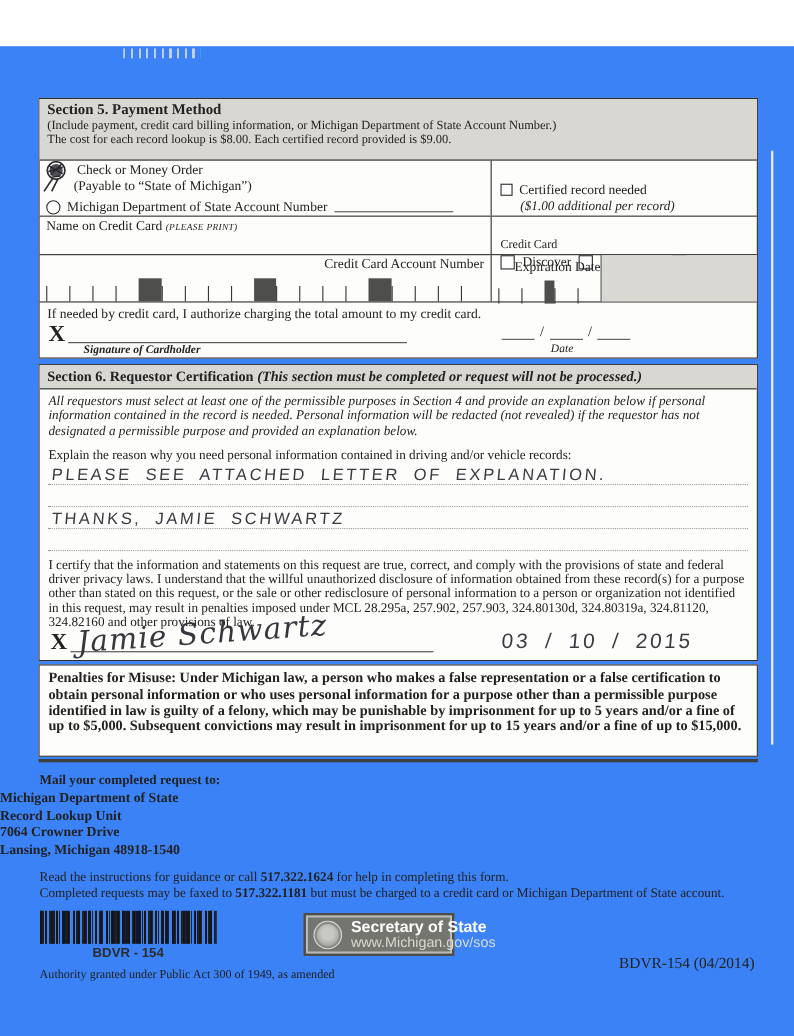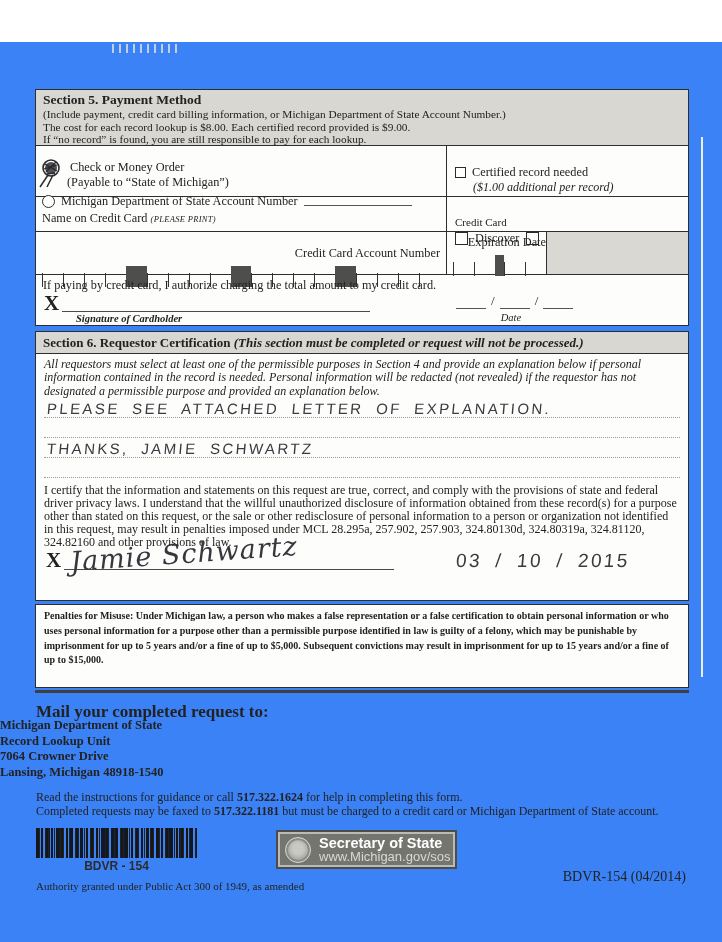--- a/index.html
+++ b/index.html
@@ -17,21 +17,21 @@
     opacity:.8;
   }
   .edge-shadow { position:absolute; right:19px; top:95px; width:2px; height:540px; background:#ededeb; }
 
   .box { position:absolute; left:35px; width:654px; border:1.6px solid #2e2e2c; background:#fdfdfb; }
   .band { background:#d8d7d2; border-bottom:1.5px solid #2e2e2c; padding:2px 7px 3px; }
   .band .ttl { font-weight:bold; font-size:13.5px; }
   .band .sub { font-size:11.3px; line-height:12.6px; }
 
   .row { display:flex; border-bottom:1.5px solid #2e2e2c; }
-  .colL { width:411px; border-right:1.5px solid #2e2e2c; padding:14px 6px; }
+  .colL { width:411px; border-right:1.5px solid #2e2e2c; padding:1px 6px; }
   .colR { flex:1; padding:19px 8px; }
 
   .optline { display:flex; align-items:flex-start; gap:6px; font-size:12.3px; }
   .radio { width:13px; height:13px; border:1.6px solid #2b2b2b; border-radius:50%; flex:none; margin-top:1px; background:#fff; }
   .scribble { width:26px; height:30px; flex:none; margin:-2px 0 -14px -4px; }
   .cb { width:11px; height:11px; border:1.4px solid #2b2b2b; background:#fff; display:inline-block; flex:none; margin-top:2px; }
   .ital { font-style: italic; }
   .blankline { display:inline-block; border-bottom:1.3px solid #555; height:12px; vertical-align:bottom; }
 
   .smallcaps { font-size:8.5px; font-style:italic; letter-spacing:.3px; }
@@ -58,36 +58,36 @@
   .sig-cursive {
     font-family:"DejaVu Serif",serif; font-style:italic; color:#37373e;
     transform:rotate(-4deg); letter-spacing:1px; white-space:nowrap;
   }
 
   .dline { height:20px; border-bottom:1.7px dotted #9b9b96; position:relative; }
   .dline .hand { position:absolute; left:3px; bottom:0; font-size:15px; }
 
   .rule { position:absolute; left:35px; width:654px; height:3px; background:#3f3f3d; }
 
-  .mail-label { position:absolute; left:36px; top:660px; font-weight:bold; font-size:17px; }
+  .mail-label { position:absolute; left:36px; top:660px; font-weight:bold; font-size:12px; }
   .address { position:absolute; left:0; top:676px; width:722px; font-weight:bold; font-size:12.5px; line-height:15.5px; }
   .instr { position:absolute; left:36px; font-size:12px; }
 
   .barcode {
     position:absolute; left:36px; top:786px; width:161px; height:30px;
     background:
       repeating-linear-gradient(90deg,#161616 0 2px, transparent 2px 5px),
       repeating-linear-gradient(90deg,#222 0 1px, transparent 1px 3px),
       repeating-linear-gradient(90deg,rgba(0,0,0,.8) 0 3px, transparent 3px 11px);
   }
   .barcode-label { position:absolute; left:36px; top:817px; width:161px; text-align:center;
     font-family:"Liberation Sans",sans-serif; font-weight:bold; font-size:12px; color:#2c2c2c; }
 
   .soslogo {
-    position:absolute; left:276px; top:788px; width:181px; height:39px;
+    position:absolute; left:276px; top:788px; width:137px; height:39px;
     background:#75756f; border:2px solid #4c4c48;
     box-shadow: inset 0 0 0 2px rgba(255,255,255,.5);
     display:flex; align-items:center; gap:8px; padding:4px 8px 4px 7px;
     font-family:"Liberation Sans",sans-serif;
   }
   .seal { width:26px; height:26px; border-radius:50%; flex:none;
     background: radial-gradient(circle at 50% 45%, #c9c9c3 0 30%, #a9a9a3 60%, #8e8e88 100%);
     border:1.5px solid #d9d9d3; box-shadow: inset 0 0 0 2px #8b8b85; }
   .soslogo .t1 { font-weight:bold; font-size:14.5px; color:#ffffff; line-height:15px; }
   .soslogo .t2 { font-size:13px; color:#d9d9d0; line-height:12px; }
@@ -103,21 +103,20 @@
 
 <div class="page">
   <div class="artifact-top"></div>
   <div class="edge-shadow"></div>
 
   <div class="box" style="top:47px; height:237px;">
     <div class="band" style="height:56px;">
       <div class="ttl">Section 5.  Payment Method</div>
       <div class="sub">(Include payment, credit card billing information, or Michigan Department of State Account Number.)</div>
       <div class="sub">The cost for each record lookup is $8.00.  Each certified record provided is $9.00.</div>
-      <div class="sub">If “no record” is found, you are still responsible to pay for each lookup.</div>
     </div>
 
     <div class="row" style="height:51px;">
       <div class="colL">
         <div class="optline">
           <svg class="scribble" viewBox="0 0 26 30">
             <circle cx="13" cy="10" r="8" fill="none" stroke="#2b2b2e" stroke-width="1.6"></circle>
             <circle cx="13" cy="10" r="6" fill="#3c3c42" opacity="0.9"></circle>
             <path d="M7,6 L19,13 M6,11 L19,7 M8,14 L18,4 M9,16 L17,15" stroke="#26262b" stroke-width="1.3" fill="none"></path>
             <path d="M10,17 L2,29 M15,17 L9,29" stroke="#2b2b2e" stroke-width="1.5" fill="none"></path>
@@ -204,41 +203,42 @@
                 <i></i>
                 <i></i>
               </div>
           </div>
         </div>
         <div class="shade" style="flex:1;"></div>
       </div>
     </div>
 
     <div style="padding:3px 7px; position:relative; height:46px;">
-      <div style="font-size:12.3px;">If paying by credit card, I authorize charging the total amount to my credit card.</div>
+      <div style="font-size:12.3px;">If needed by credit card, I authorize charging the total amount to my credit card.</div>
       <span class="xmark" style="position:absolute; left:8px; top:16px;">X</span>
       <span class="sigline" style="position:absolute; left:26px; top:36px; width:308px;"></span>
       <div class="lbl-under" style="position:absolute; left:40px; top:38px;font-weight:bold;">Signature of Cardholder</div>
       <div class="dateblanks" style="position:absolute; left:420px; top:18px;">
         <span class="blankline"></span>
         <span>/</span>
         <span class="blankline"></span>
         <span>/</span>
         <span class="blankline"></span>
       </div>
       <div class="lbl-under" style="position:absolute; left:420px; top:37px; width:110px; text-align:center;">Date</div>
     </div>
   </div>
 
   <div class="box" style="top:289px; height:270px; overflow:hidden;">
     <div class="band" style="padding:1px 7px 2px;">
       <span class="ttl" style="font-size:13px;">Section 6.  Requestor Certification </span>
       <span class="ttl ital" style="font-size:13px;">(This section must be completed or request will not be processed.)</span>
     </div>
     <div class="ital" style="margin:4px 8px 0; font-size:12px; line-height:13.4px;">All requestors must select at least one of the permissible purposes in Section 4 and provide an explanation below if personal information contained in the record is needed.  Personal information will be redacted (not revealed) if the requestor has not designated a permissible purpose and provided an explanation below.</div>
+    <div style="margin:8px 8px 0; font-size:12px;">Explain the reason why you need personal information contained in driving and/or vehicle records:</div>
 
     <div style="margin:0 8px;">
       <div class="dline">
         <span class="hand">PLEASE SEE ATTACHED LETTER OF EXPLANATION.</span>
       </div>
       <div class="dline"></div>
       <div class="dline">
         <span class="hand">THANKS, JAMIE SCHWARTZ</span>
       </div>
       <div class="dline"></div>
@@ -248,21 +248,21 @@
 
     <div style="position:relative; height:26px; margin-top:1px;">
       <span class="xmark" style="position:absolute; left:10px; top:-2px;">X</span>
       <span class="sigline" style="position:absolute; left:28px; top:19px; width:330px;"></span>
       <span class="sig-cursive" style="position:absolute; left:34px; top:-12px; font-size:27px;">Jamie Schwartz</span>
       <span class="hand" style="position:absolute; left:420px; top:0; font-size:19px;">03 / 10 / 2015</span>
     </div>
 
   </div>
 
-  <div class="box" style="top:562px; height:84px; padding:4px 8px; font-weight:bold; font-size:10px; line-height:14.8px;">
+  <div class="box" style="top:562px; height:84px; padding:4px 8px; font-weight:bold; font-size:13px; line-height:14.8px;">
     <span>Penalties for Misuse:</span><span> Under Michigan law, a person who makes a false representation or a false certification to obtain personal information or who uses personal information for a purpose other than a permissible purpose identified in law is guilty of a felony, which may be punishable by imprisonment for up to 5 years and/or a fine of up to $5,000.  Subsequent convictions may result in imprisonment for up to 15 years and/or a fine of up to $15,000.</span>
   </div>
 
   <div class="rule" style="top:648px;"></div>
 
   <div class="mail-label">Mail your completed request to:</div>
   <div class="address">
     <div>Michigan Department of State</div>
     <div>Record Lookup Unit</div>
     <div>7064 Crowner Drive</div>

